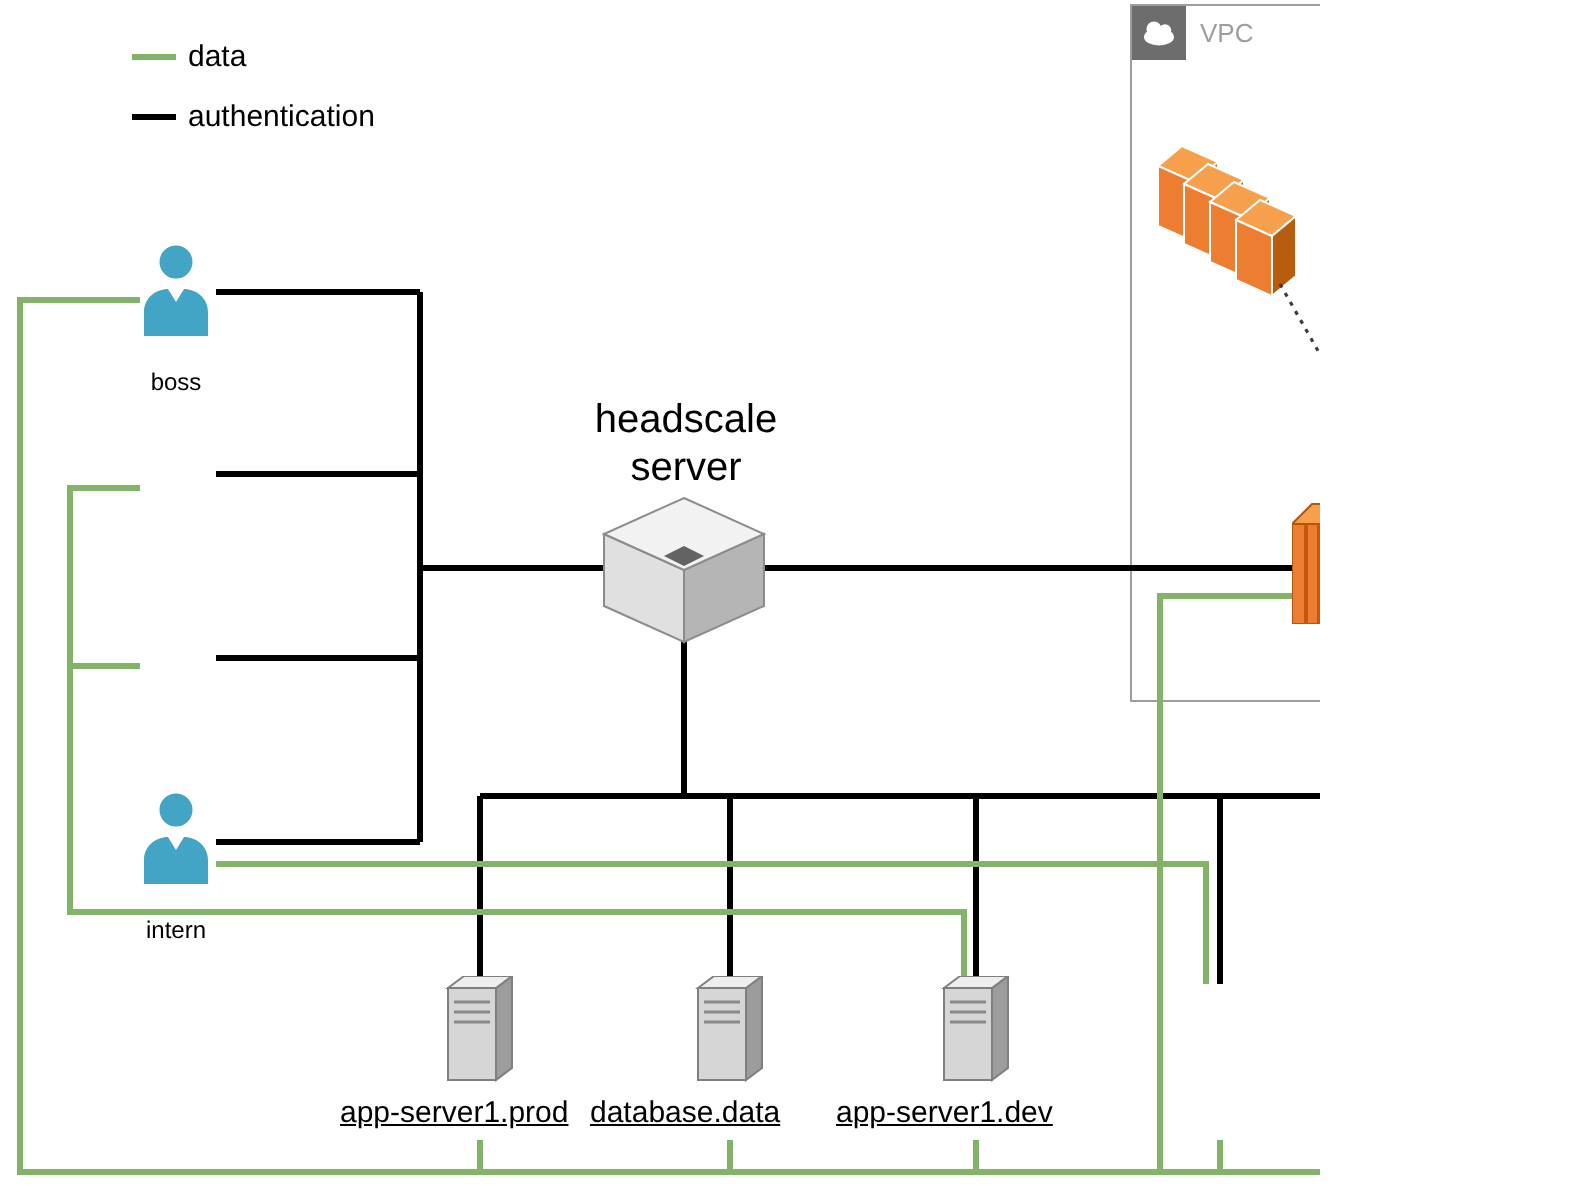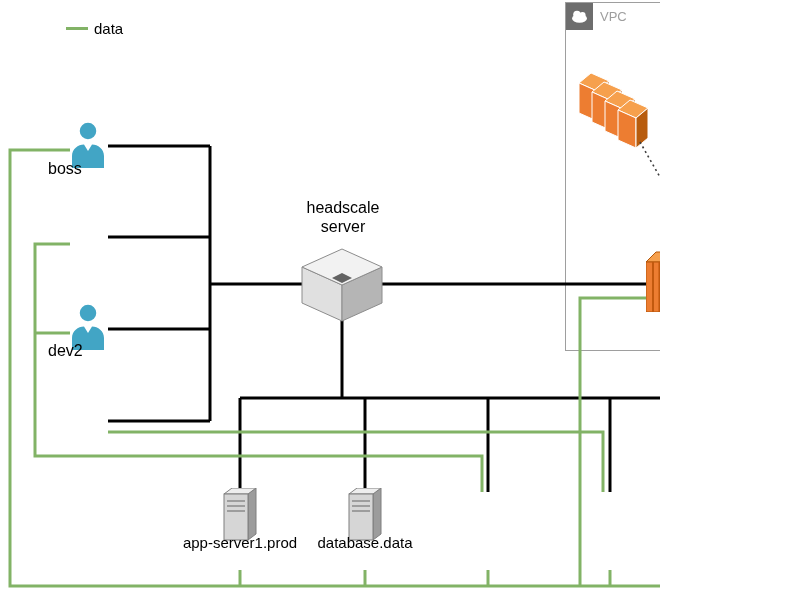--- a/index.html
+++ b/index.html
@@ -16,25 +16,25 @@
   .legend-row{display:flex;align-items:center;gap:6px;height:17px;}
   .legend-line{width:22px;height:3px;display:inline-block;}
   .legend-line-data{background:var(--data-line,#82b366);}
   .legend-line-auth{background:var(--auth-line,#000);}
   .legend-label{font-size:15px;}
 
   
   .user-node{position:absolute;width:40px;height:48px;}
   .user-head{fill:var(--user-blue,#42a5c5);stroke:#fff;stroke-width:2.5;}
   .user-body{fill:var(--user-blue,#42a5c5);}
-  .user-label{position:absolute;left:-20px;top:40px;width:80px;font-size:16px;}
+  .user-label{position:absolute;left:-20px;top:64px;width:80px;text-align:center;font-size:12px;}
 
   
   .headscale-label{position:absolute;left:295px;top:198px;width:96px;text-align:center;
-                   font-size:16px;line-height:1.2;}
+                   font-size:20px;line-height:1.2;}
   .cube-top{fill:#f2f2f2;stroke:#8c8c8c;stroke-width:1;}
   .cube-left{fill:#e0e0e0;stroke:#8c8c8c;stroke-width:1;}
   .cube-right{fill:#b5b5b5;stroke:#8c8c8c;stroke-width:1;}
   .cube-dot{fill:#636363;}
 
   
   .vpc-box{position:absolute;left:565px;top:2px;width:223px;height:347px;border:1px solid #9e9e9e;}
   .vpc-header{position:absolute;left:0;top:0;width:27px;height:27px;background:#6d6d6d;}
   .vpc-title{position:absolute;left:34px;top:6px;font-size:13px;color:#9e9e9e;}
 
@@ -49,21 +49,21 @@
   .r-front{fill:var(--aws-orange,#ed7d31);stroke:#b3560b;stroke-width:1;}
   .r-side{fill:#b85c0e;stroke:#b3560b;stroke-width:1;}
   .r-stripe{stroke:#c2590e;stroke-width:2;}
 
   
   .server-node{position:absolute;width:40px;height:58px;}
   .srv-front{fill:var(--server-gray,#d6d6d6);stroke:#7f7f7f;stroke-width:1;}
   .srv-side{fill:#9c9c9c;stroke:#7f7f7f;stroke-width:1;}
   .srv-top{fill:#eeeeee;stroke:#7f7f7f;stroke-width:1;}
   .srv-slot{stroke:#8a8a8a;stroke-width:1.5;}
-  .server-label{position:absolute;left:-50px;top:46px;width:140px;text-align:center;font-size:15px;}
+  .server-label{position:absolute;left:-50px;top:60px;width:140px;text-align:left;font-size:15px;text-decoration:underline;}
 </style>
 </head>
 <body>
 
 <div id="canvas">
 
   <div class="vpc-box">
     <div class="vpc-header">
       <svg width="27" height="27" viewBox="0 0 27 27">
         <ellipse cx="13.5" cy="15.5" rx="7.5" ry="4.2" fill="#ffffff"></ellipse>
@@ -156,35 +156,39 @@
     <polyline class="edge-dotted" points="640,142 681,214"></polyline>
     <polyline class="edge-dotted" points="712,108 681,214"></polyline>
     <polyline class="edge-dotted" points="681,214 678,250"></polyline>
   </svg>
 
   <div class="legend">
     <div class="legend-row">
       <span class="legend-line legend-line-data"></span>
       <span class="legend-label">data</span>
     </div>
+    <div class="legend-row">
+      <span class="legend-line legend-line-auth"></span>
+      <span class="legend-label">authentication</span>
+    </div>
   </div>
 
   <div class="user-node" style="left:68px;top:120px">
     <svg width="40" height="48" viewBox="0 0 40 48">
       <path class="user-body" d="M4,48 L4,36 C4,29 10,24.5 16,24.5 L20,31 L24,24.5 C30,24.5 36,29 36,36 L36,48 Z"></path>
       <circle class="user-head" cx="20" cy="11" r="9.5"></circle>
     </svg>
     <div class="user-label">boss</div>
   </div>
-  <div class="user-node" style="left:68px;top:302px">
+  <div class="user-node" style="left:68px;top:394px">
     <svg width="40" height="48" viewBox="0 0 40 48">
       <path class="user-body" d="M4,48 L4,36 C4,29 10,24.5 16,24.5 L20,31 L24,24.5 C30,24.5 36,29 36,36 L36,48 Z"></path>
       <circle class="user-head" cx="20" cy="11" r="9.5"></circle>
     </svg>
-    <div class="user-label">dev2</div>
+    <div class="user-label">intern</div>
   </div>
 
   <div class="headscale-label">headscale server</div>
   <svg style="position:absolute;left:300px;top:247px" width="84" height="76" viewBox="0 0 84 76">
     <polygon class="cube-left" points="2,20 42,38 42,74 2,56"></polygon>
     <polygon class="cube-right" points="82,20 42,38 42,74 82,56"></polygon>
     <polygon class="cube-top" points="42,2 82,20 42,38 2,20"></polygon>
     <polygon class="cube-dot" points="42,26 52,31 42,36 32,31"></polygon>
   </svg>
 
@@ -215,14 +219,25 @@
     <svg width="40" height="58" viewBox="0 0 40 58">
       <polygon class="srv-side" points="28,6 36,0 36,46 28,52"></polygon>
       <polygon class="srv-top" points="4,6 12,0 36,0 28,6"></polygon>
       <rect class="srv-front" x="4" y="6" width="24" height="46"></rect>
       <line class="srv-slot" x1="7" y1="13" x2="25" y2="13"></line>
       <line class="srv-slot" x1="7" y1="18" x2="25" y2="18"></line>
       <line class="srv-slot" x1="7" y1="23" x2="25" y2="23"></line>
     </svg>
     <div class="server-label">database.data</div>
   </div>
+  <div class="server-node" style="left:468px;top:488px">
+    <svg width="40" height="58" viewBox="0 0 40 58">
+      <polygon class="srv-side" points="28,6 36,0 36,46 28,52"></polygon>
+      <polygon class="srv-top" points="4,6 12,0 36,0 28,6"></polygon>
+      <rect class="srv-front" x="4" y="6" width="24" height="46"></rect>
+      <line class="srv-slot" x1="7" y1="13" x2="25" y2="13"></line>
+      <line class="srv-slot" x1="7" y1="18" x2="25" y2="18"></line>
+      <line class="srv-slot" x1="7" y1="23" x2="25" y2="23"></line>
+    </svg>
+    <div class="server-label">app-server1.dev</div>
+  </div>
 
 </div>
 
 </body></html>

